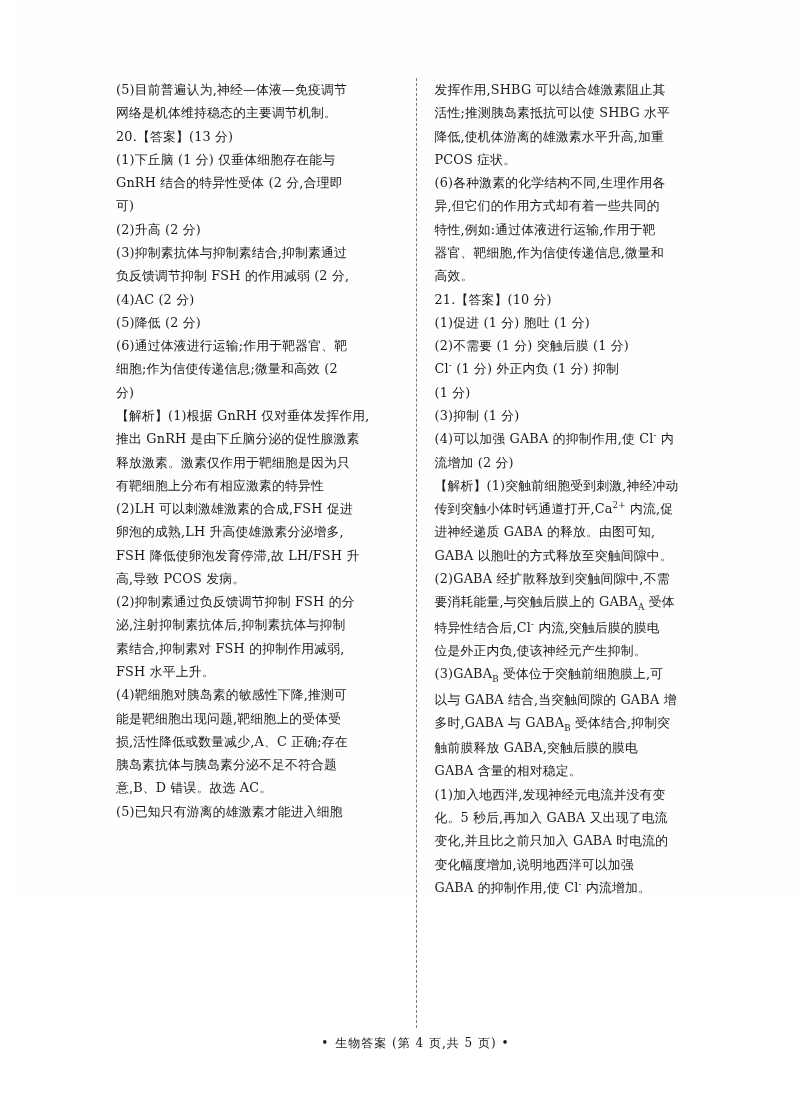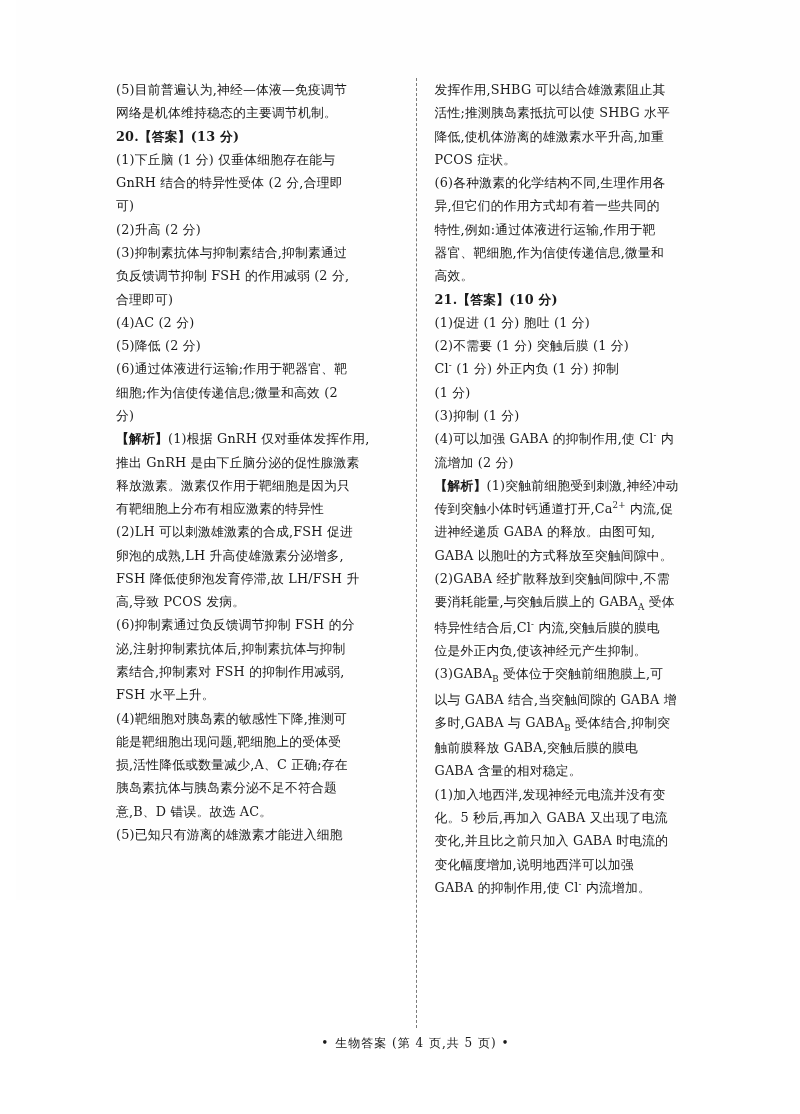--- a/index.html
+++ b/index.html
@@ -50,21 +50,21 @@
     text-indent: 0;
     letter-spacing: 0.2px;
   }
   .hang0 {
     margin: 0;
     padding-left: 0.95em;
     text-indent: -0.95em;
     letter-spacing: 0.2px;
   }
   .bold {
-    font-weight: bold;
+    font-weight: normal;
   }
   .footer {
     position: absolute;
     left: 0;
     top: 1035px;
     width: 800px;
     text-align: center;
     font-size: 12px;
     letter-spacing: 1px;
   }
@@ -90,35 +90,34 @@
     <div class="col left">
       <p class="line">(5)目前普遍认为,神经—体液—免疫调节</p>
       <p class="line">网络是机体维持稳态的主要调节机制。</p>
       <p class="hang0 bold">20.【答案】(13 分)</p>
       <p class="line">(1)下丘脑  (1 分)  仅垂体细胞存在能与</p>
       <p class="line">GnRH 结合的特异性受体  (2 分,合理即</p>
       <p class="line">可)</p>
       <p class="line">(2)升高  (2 分)</p>
       <p class="line">(3)抑制素抗体与抑制素结合,抑制素通过</p>
       <p class="line">负反馈调节抑制 FSH 的作用减弱  (2 分,</p>
-      <p class="line">合理即可)</p>
       <p class="line">(4)AC  (2 分)</p>
       <p class="line">(5)降低  (2 分)</p>
       <p class="line">(6)通过体液进行运输;作用于靶器官、靶</p>
       <p class="line">细胞;作为信使传递信息;微量和高效  (2</p>
       <p class="line">分)</p>
       <p class="line"><span class="bold">【解析】</span><span>(1)根据 GnRH 仅对垂体发挥作用,</span></p>
       <p class="line">推出 GnRH 是由下丘脑分泌的促性腺激素</p>
       <p class="line">释放激素。激素仅作用于靶细胞是因为只</p>
       <p class="line">有靶细胞上分布有相应激素的特异性</p>
       <p class="line">(2)LH 可以刺激雄激素的合成,FSH 促进</p>
       <p class="line">卵泡的成熟,LH 升高使雄激素分泌增多,</p>
       <p class="line">FSH 降低使卵泡发育停滞,故 LH/FSH 升</p>
       <p class="line">高,导致 PCOS 发病。</p>
-      <p class="line">(6)抑制素通过负反馈调节抑制 FSH 的分</p>
+      <p class="line">(2)抑制素通过负反馈调节抑制 FSH 的分</p>
       <p class="line">泌,注射抑制素抗体后,抑制素抗体与抑制</p>
       <p class="line">素结合,抑制素对 FSH 的抑制作用减弱,</p>
       <p class="line">FSH 水平上升。</p>
       <p class="line">(4)靶细胞对胰岛素的敏感性下降,推测可</p>
       <p class="line">能是靶细胞出现问题,靶细胞上的受体受</p>
       <p class="line">损,活性降低或数量减少,A、C 正确;存在</p>
       <p class="line">胰岛素抗体与胰岛素分泌不足不符合题</p>
       <p class="line">意,B、D 错误。故选 AC。</p>
       <p class="line">(5)已知只有游离的雄激素才能进入细胞</p>
     </div>

